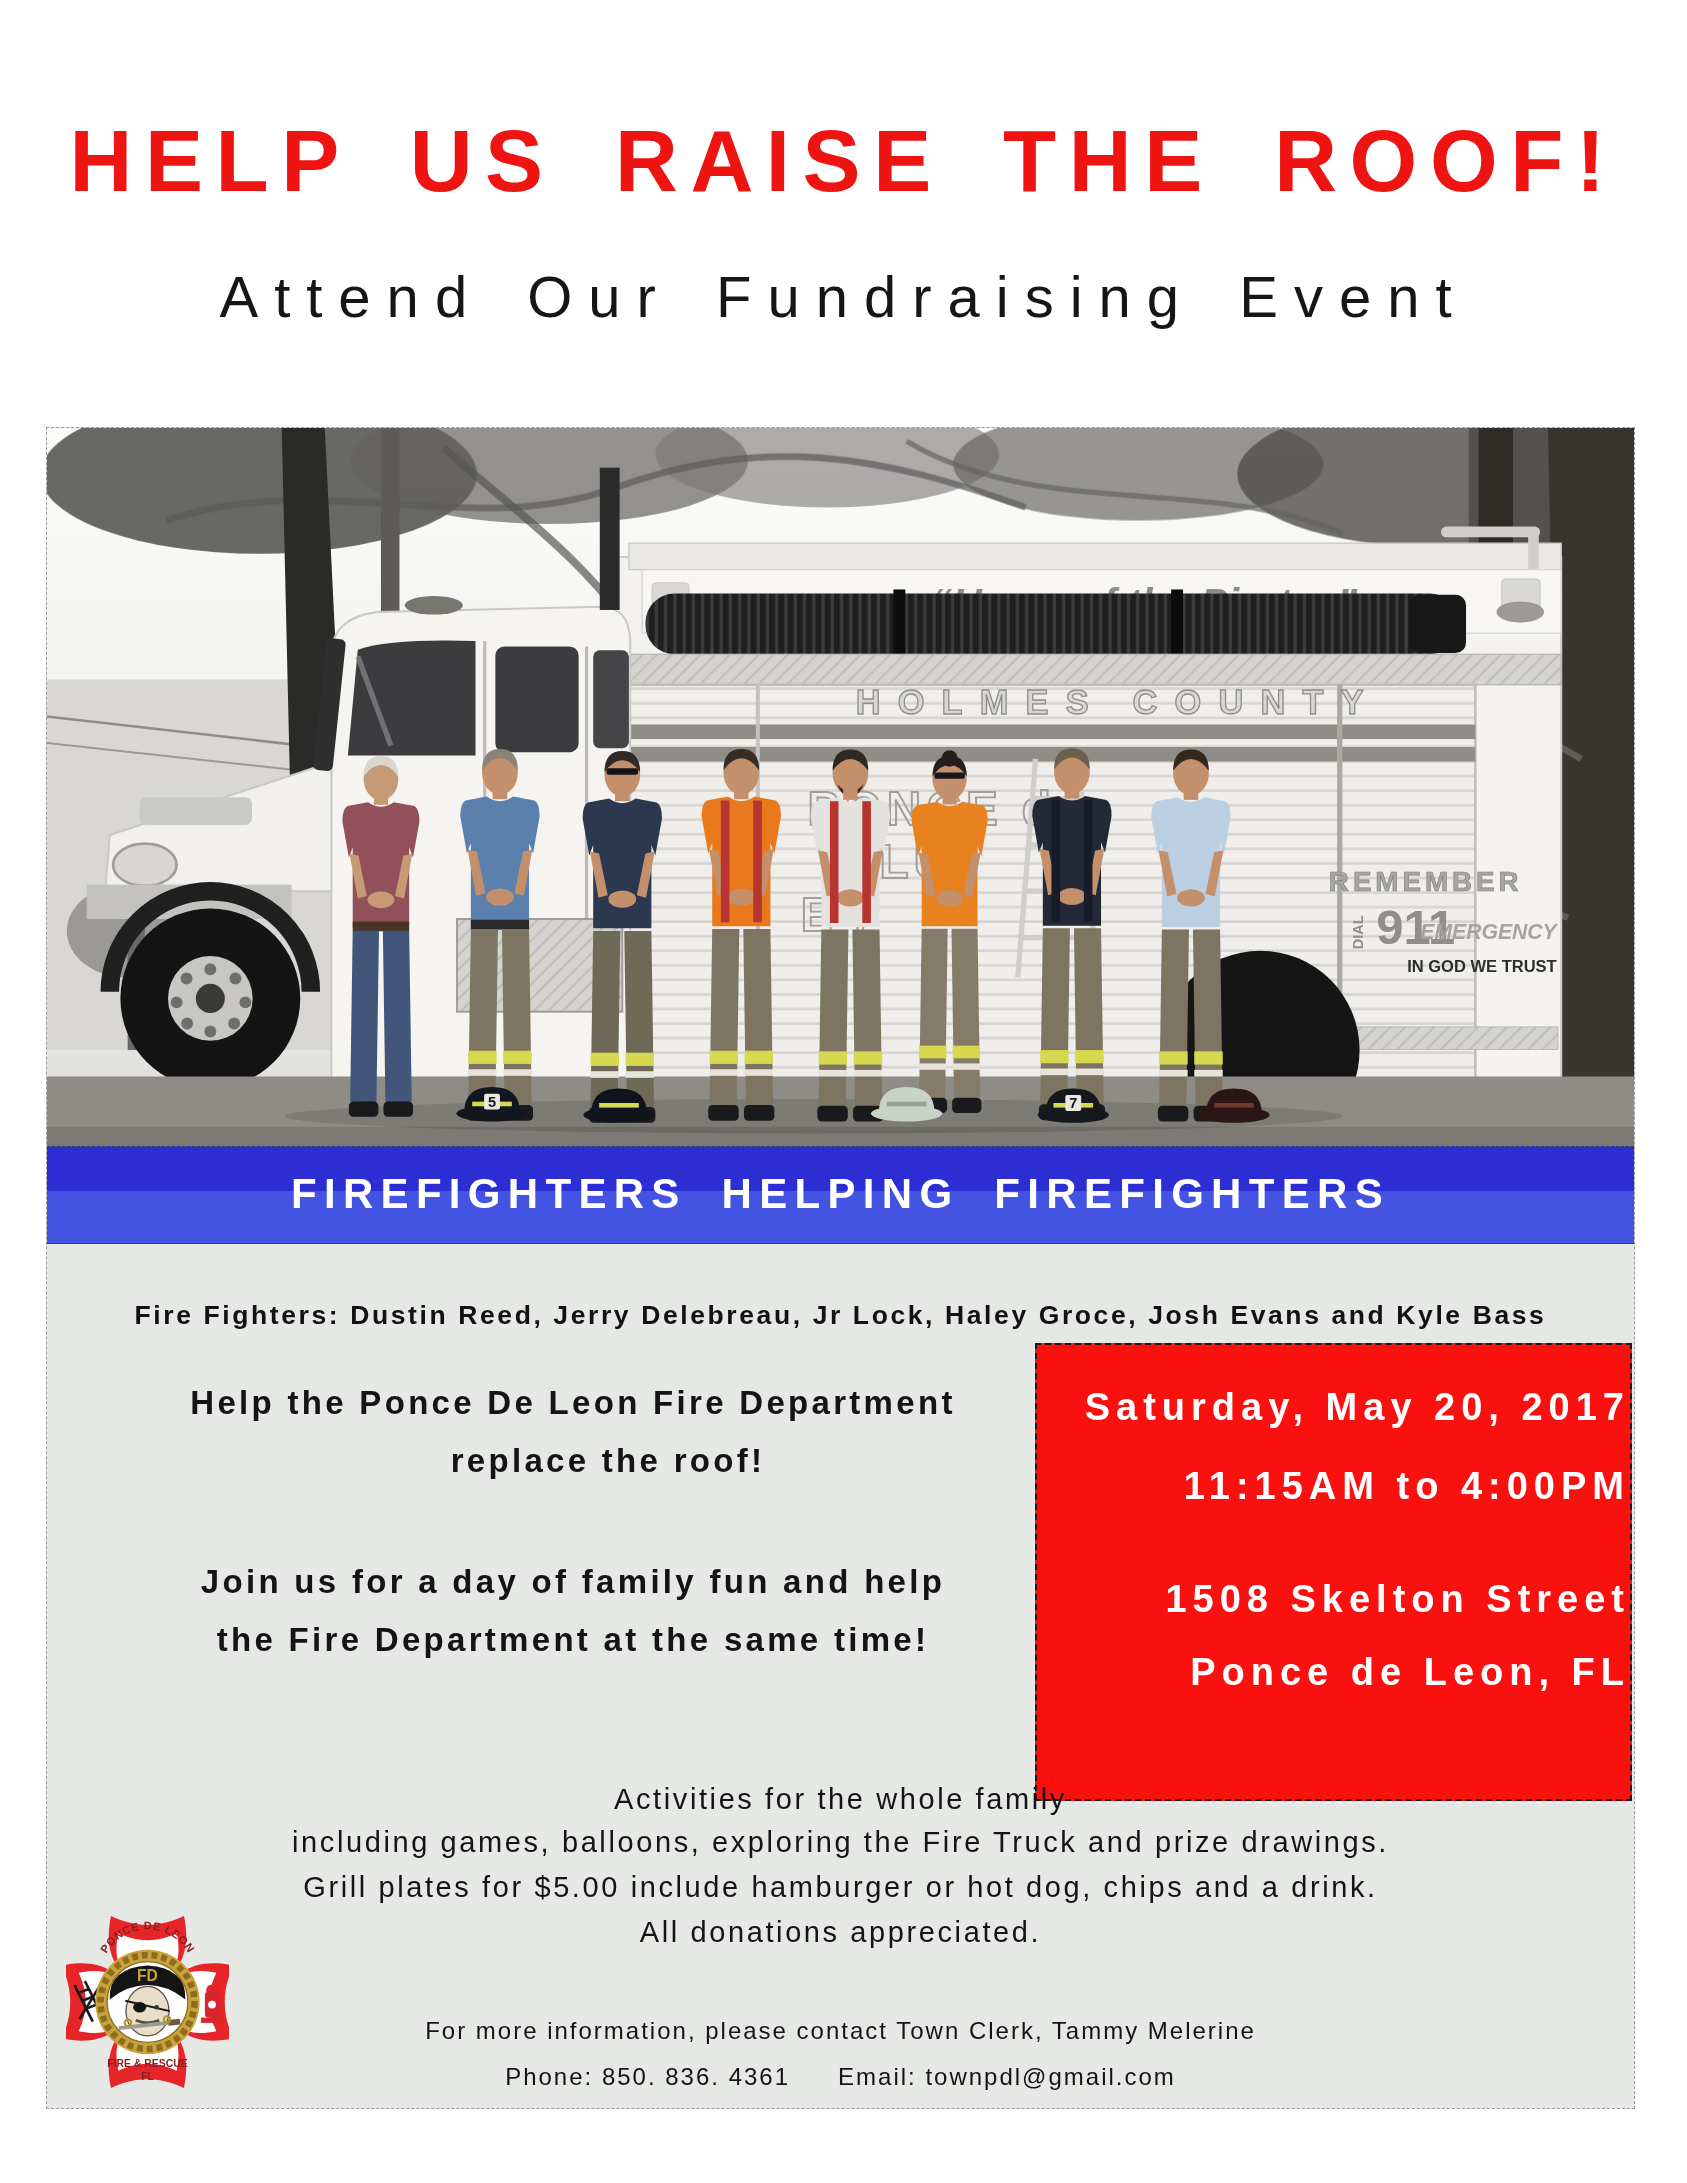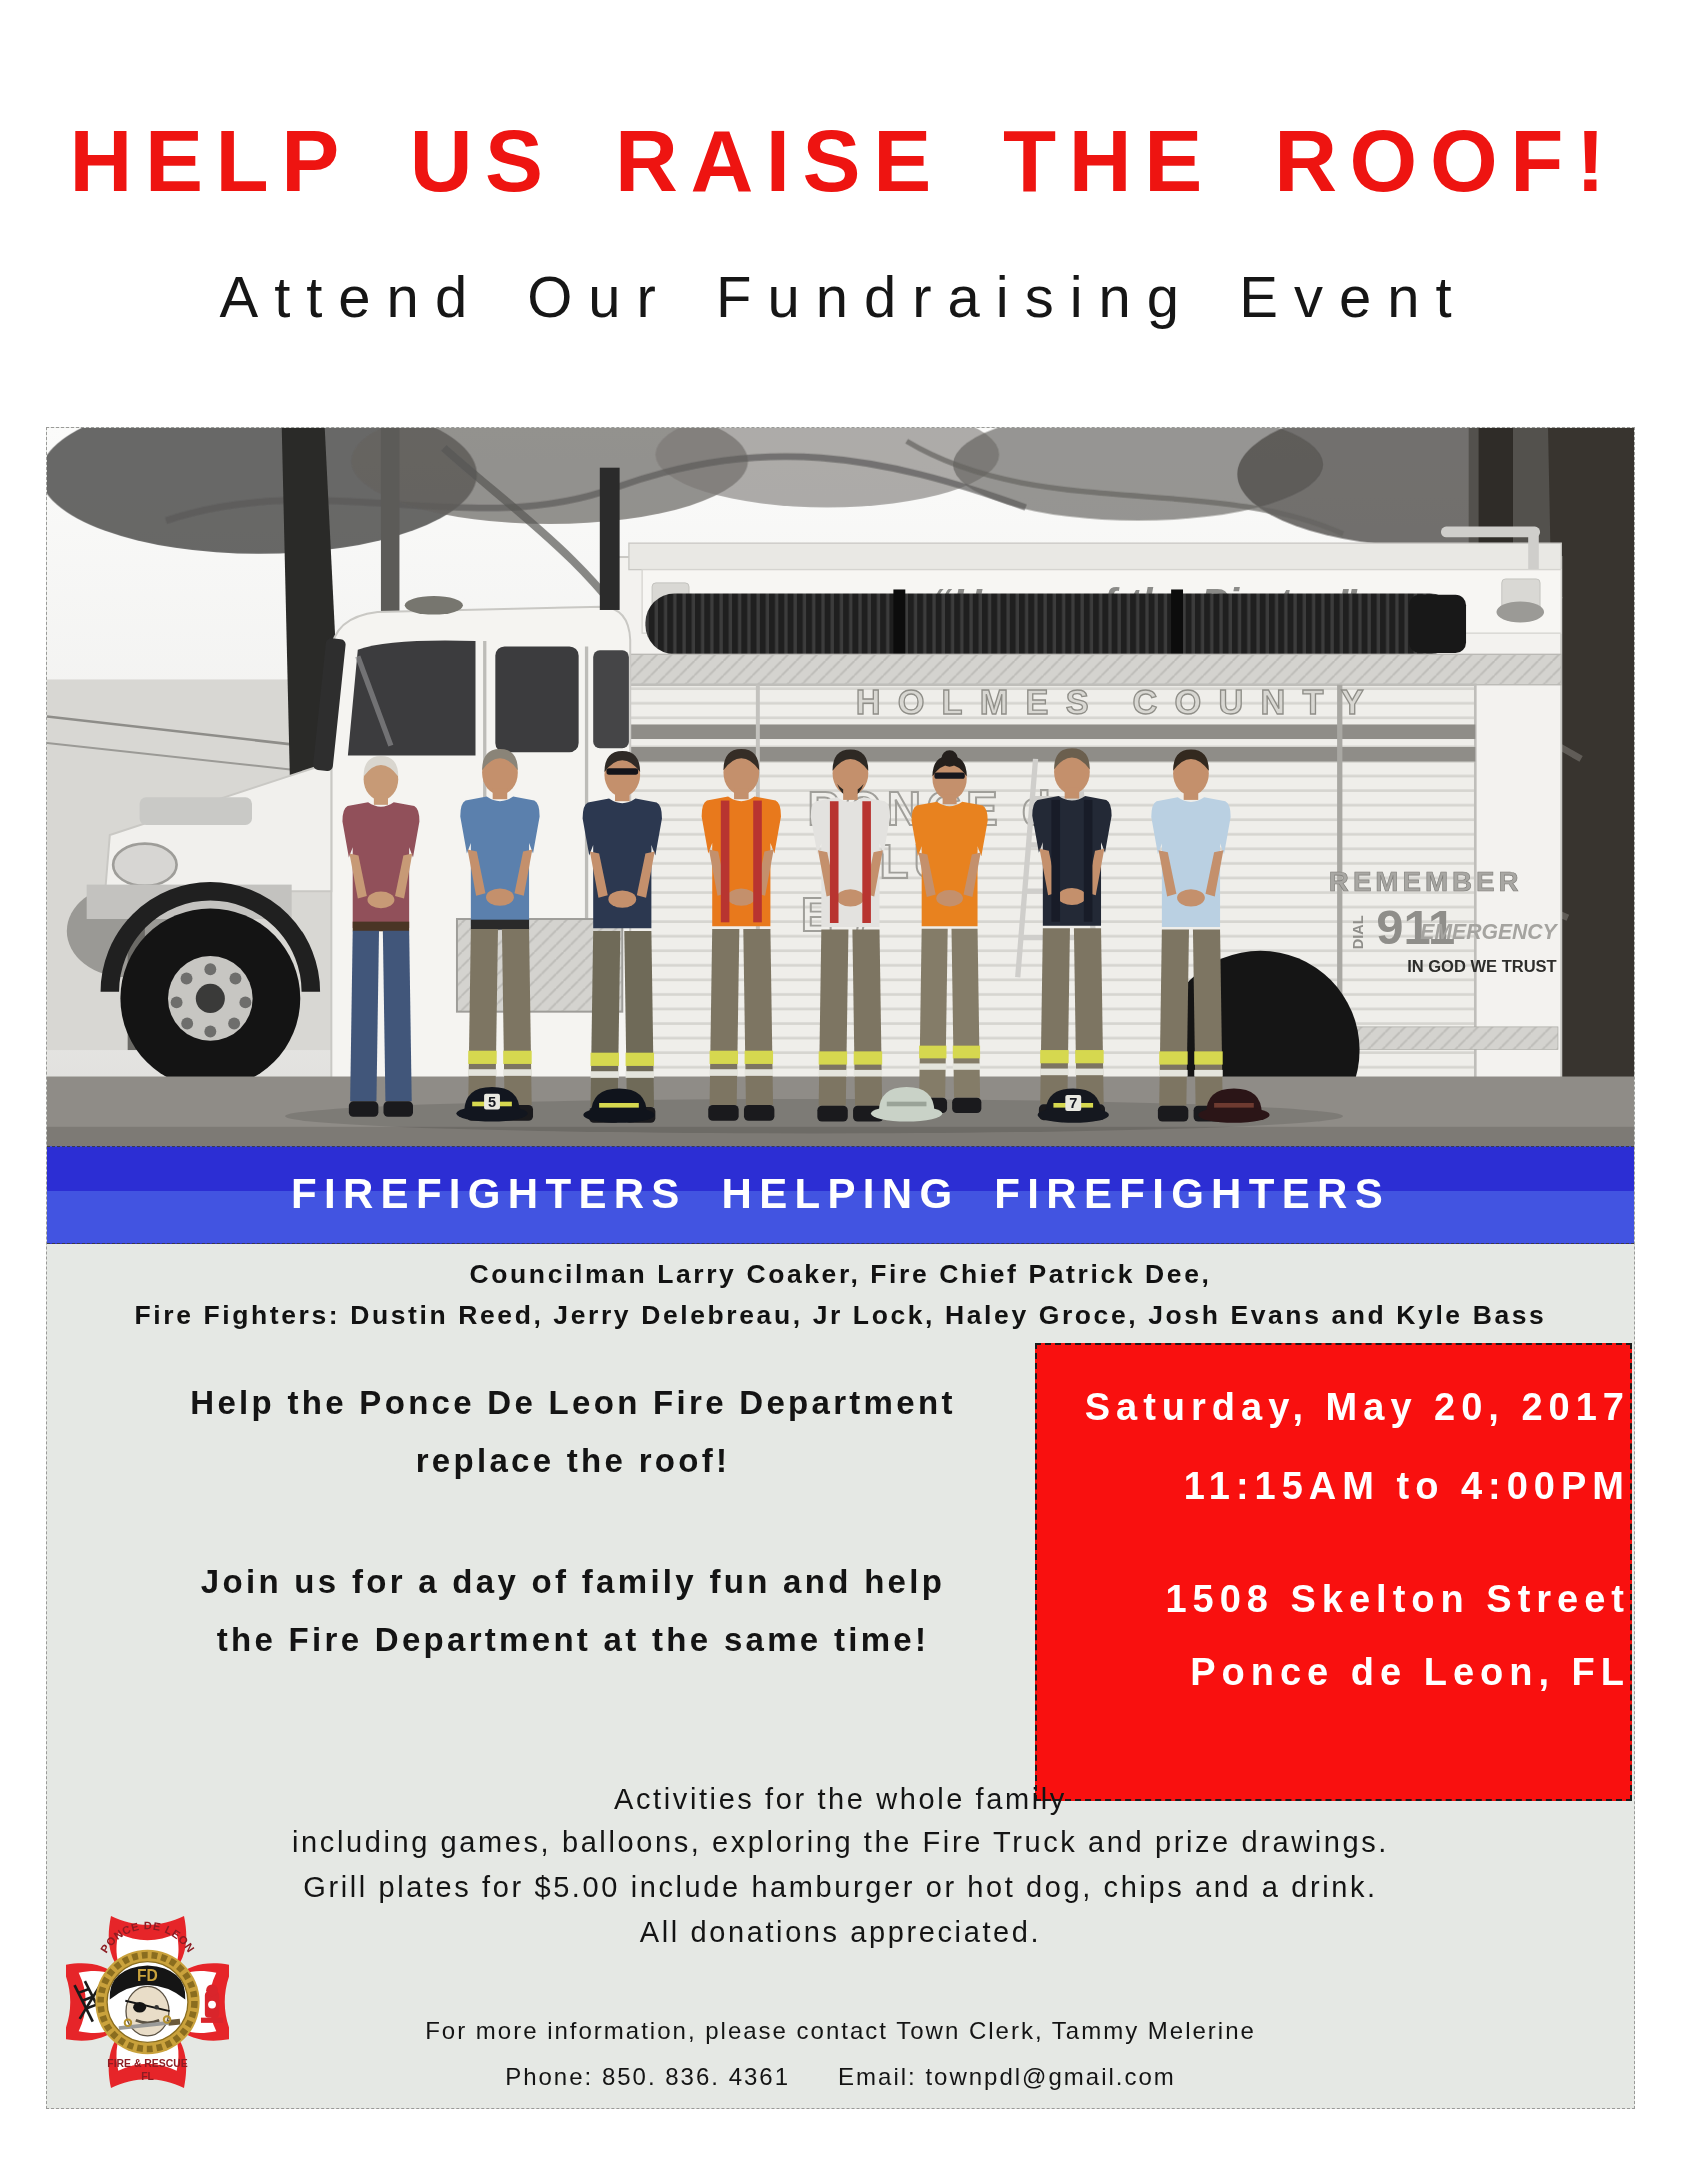--- a/index.html
+++ b/index.html
@@ -9,21 +9,21 @@
   .headline{top:111px;font-size:87px;font-weight:bold;letter-spacing:12.6px;word-spacing:22.5px;color:#ee1411;white-space:nowrap;}
   .subtitle{top:263px;font-size:58px;font-weight:500;letter-spacing:16px;word-spacing:12px;color:#161616;white-space:nowrap;}
   .frame{left:46px;top:427px;width:1589px;height:1682px;border:1.3px dashed #9a9a98;box-sizing:border-box;background:#e5e8e4;}
   .photo{left:0;top:0;width:1587px;height:718px;background:#f2f2f0;}
   .banner{left:0;top:718px;width:1587px;height:98px;background:linear-gradient(180deg,#2c2ed4 0%,#2c2ed4 46%,#4254e1 46%,#4254e1 100%);border-top:1.3px dashed #3c3c48;border-bottom:1.3px dashed #3c3c48;box-sizing:border-box;color:#fff;font-size:42px;font-weight:bold;letter-spacing:7.3px;word-spacing:16px;line-height:93px;text-align:center;white-space:nowrap;}
   .graysec{left:0;top:816px;width:1587px;height:863px;}
   .cap{font-size:26.5px;font-weight:600;letter-spacing:2.6px;color:#121212;white-space:nowrap;}
   .cap1{top:14.6px;}
   .cap2{top:56px;}
   .introline{width:992px;left:0;text-align:center;font-size:33px;font-weight:600;letter-spacing:3.3px;color:#141414;white-space:nowrap;padding-left:30px;}
-  .il1{top:140px;} .il2{top:198px;} .il3{top:319px;} .il4{top:377px;}
+  .il1{top:140px;} .il2{top:198px;margin-left:35px;} .il3{top:319px;} .il4{top:377px;}
   .redbox{left:988px;top:99px;width:597px;height:458px;background:#f9100f;border:2px dashed #1c1c1c;box-sizing:border-box;color:#fff;text-align:right;}
   .redbox div{position:absolute;left:0;right:0;font-size:38px;font-weight:bold;letter-spacing:6px;white-space:nowrap;}
   .ev1{top:41px;} .ev2{top:120px;} .ev3{top:233px;} .ev4{top:306px;}
   .detline{font-size:29px;font-weight:500;letter-spacing:2.6px;color:#141414;white-space:nowrap;}
   .dl1{top:539px;} .dl2{top:582px;} .dl3{top:627px;} .dl4{top:672px;}
   .contact{font-size:24px;font-weight:500;letter-spacing:2px;color:#141414;white-space:nowrap;}
   .cl1{top:773px;} .cl2{top:819px;}
   .phone{margin-right:48px;}
   .logo{left:18.5px;top:670px;width:163px;height:176px;}
   svg text{font-family:"Liberation Sans",sans-serif;}
@@ -240,21 +240,20 @@
       <text x="1552" y="1028" text-anchor="middle" font-size="22" font-weight="bold" fill="#15181f">7</text>
     </g>
   </svg>
   </div>
 
   <div class="abs banner">
     <span>FIREFIGHTERS HELPING FIREFIGHTERS</span>
   </div>
 
   <div class="abs graysec">
-    <div class="abs ctr cap cap1">Councilman Larry Coaker, Fire Chief Patrick Dee,</div>
     <div class="abs ctr cap cap2">Fire Fighters: Dustin Reed, Jerry Delebreau, Jr Lock, Haley Groce, Josh Evans and Kyle Bass</div>
 
     <div class="abs introline il1">Help the Ponce De Leon Fire Department</div>
     <div class="abs introline il2">replace the roof!</div>
     <div class="abs introline il3">Join us for a day of family fun and help</div>
     <div class="abs introline il4">the Fire Department at the same time!</div>
 
     <div class="abs redbox">
       <div class="ev1">Saturday, May 20, 2017</div>
       <div class="ev2">11:15AM to 4:00PM</div>

